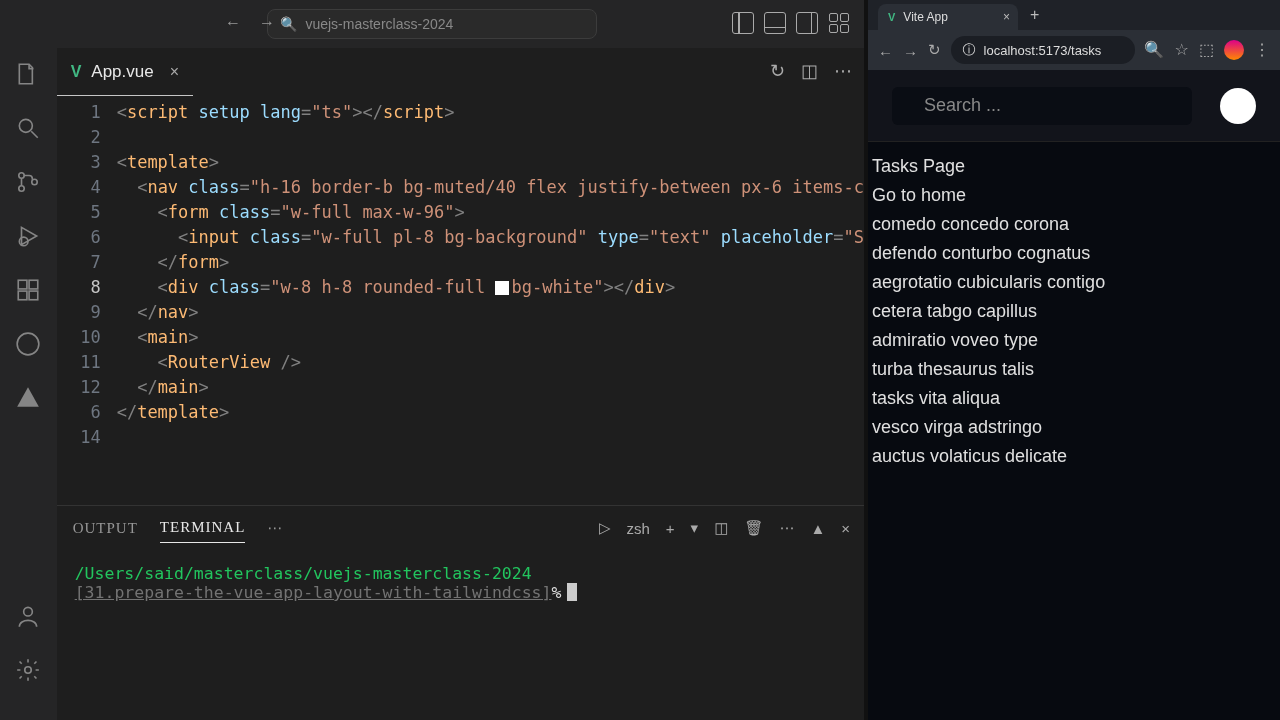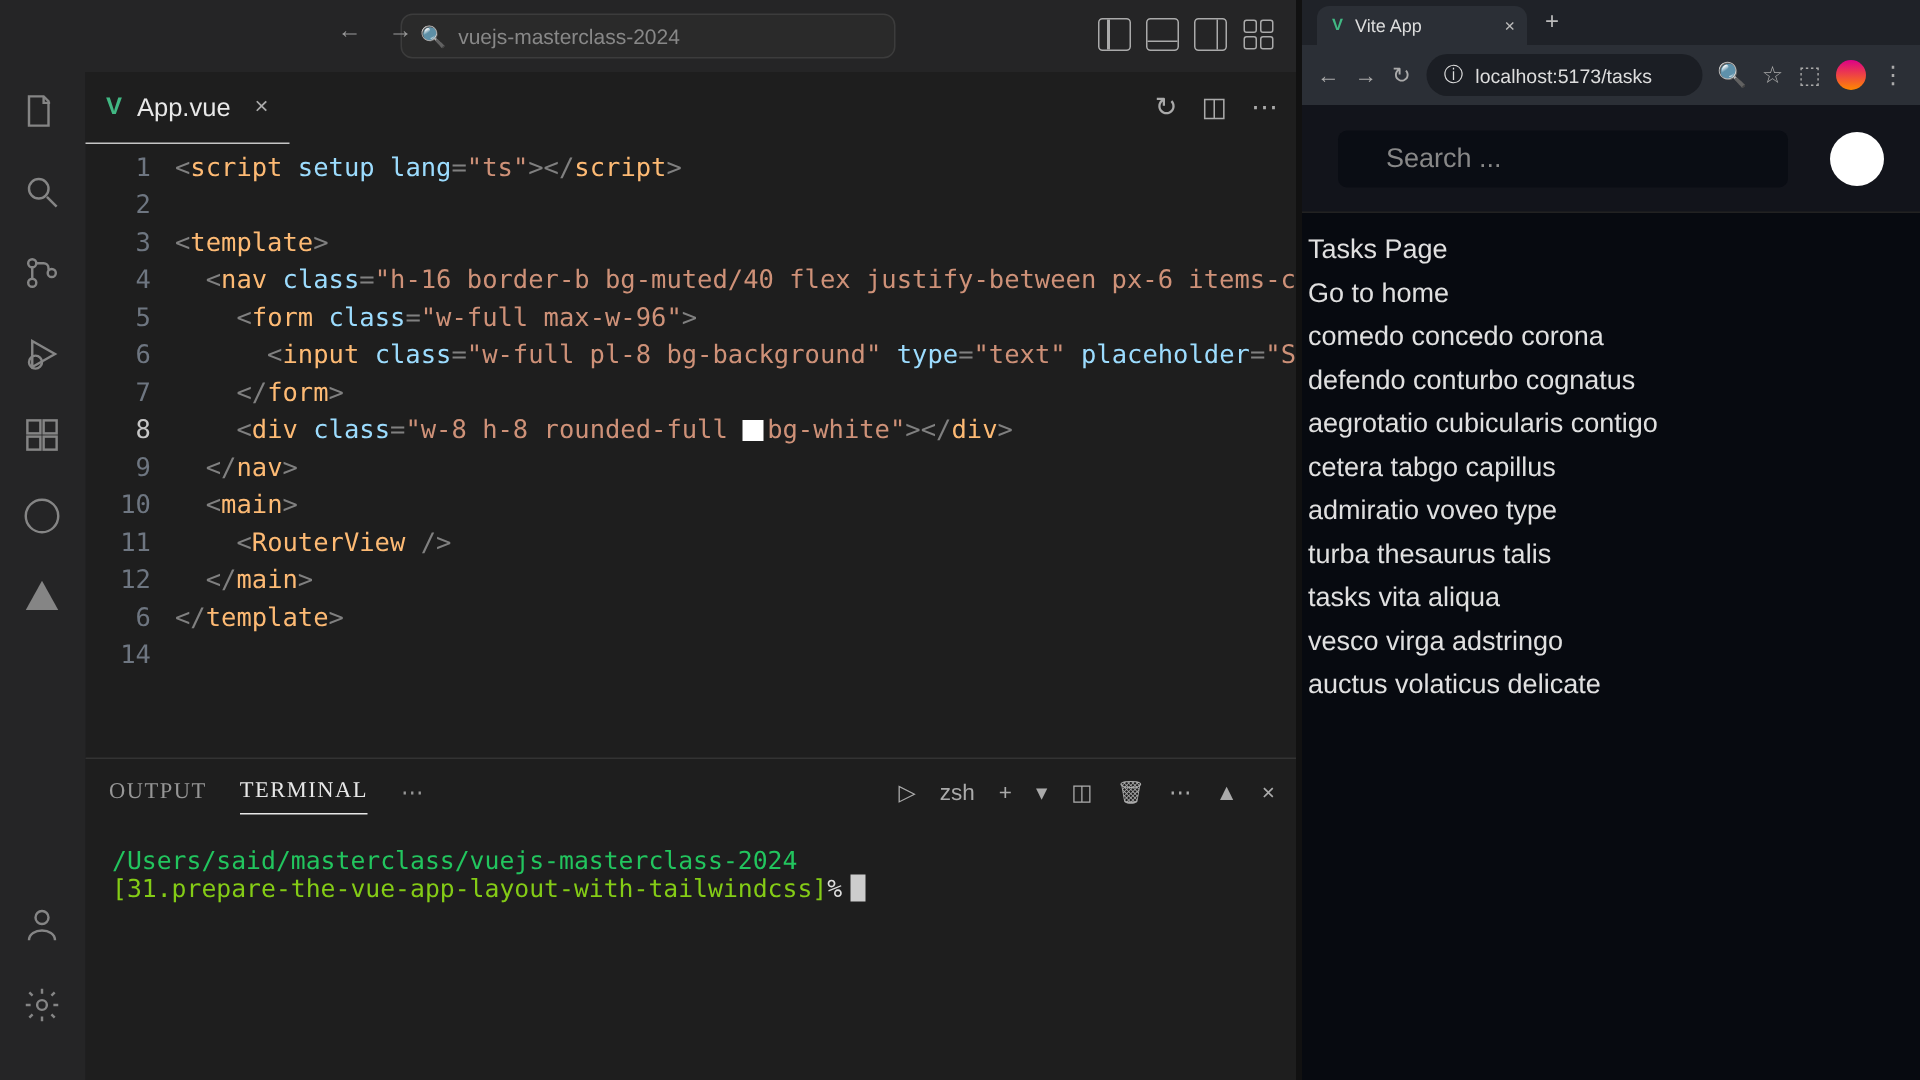--- a/index.html
+++ b/index.html
@@ -157,21 +157,21 @@
 .panel-actions { position:absolute; right:14px; display:flex; align-items:center; gap:16px; color:#aaa; }
 .panel-actions span { cursor:pointer; }
 .term-body {
   flex:1;
   font-family:"Menlo","Consolas",monospace;
   font-size:16.5px;
   padding: 14px 18px;
   color:#ddd;
 }
 .term-path { color:#22c55e; }
-.term-branch { color:#84cc16; }
+.term-branch { color:#737373;text-decoration:underline; }
 .term-cursor { display:inline-block; width:10px; height:18px; background:#ccc; vertical-align:-3px; margin-left:6px;}
 
 .divider-drag { width:4px; background:#111; cursor:col-resize; }
 
 
 .browser-side {
   flex:1;
   height:720px;
   background:#0a0d14;
   display:flex; flex-direction:column;

